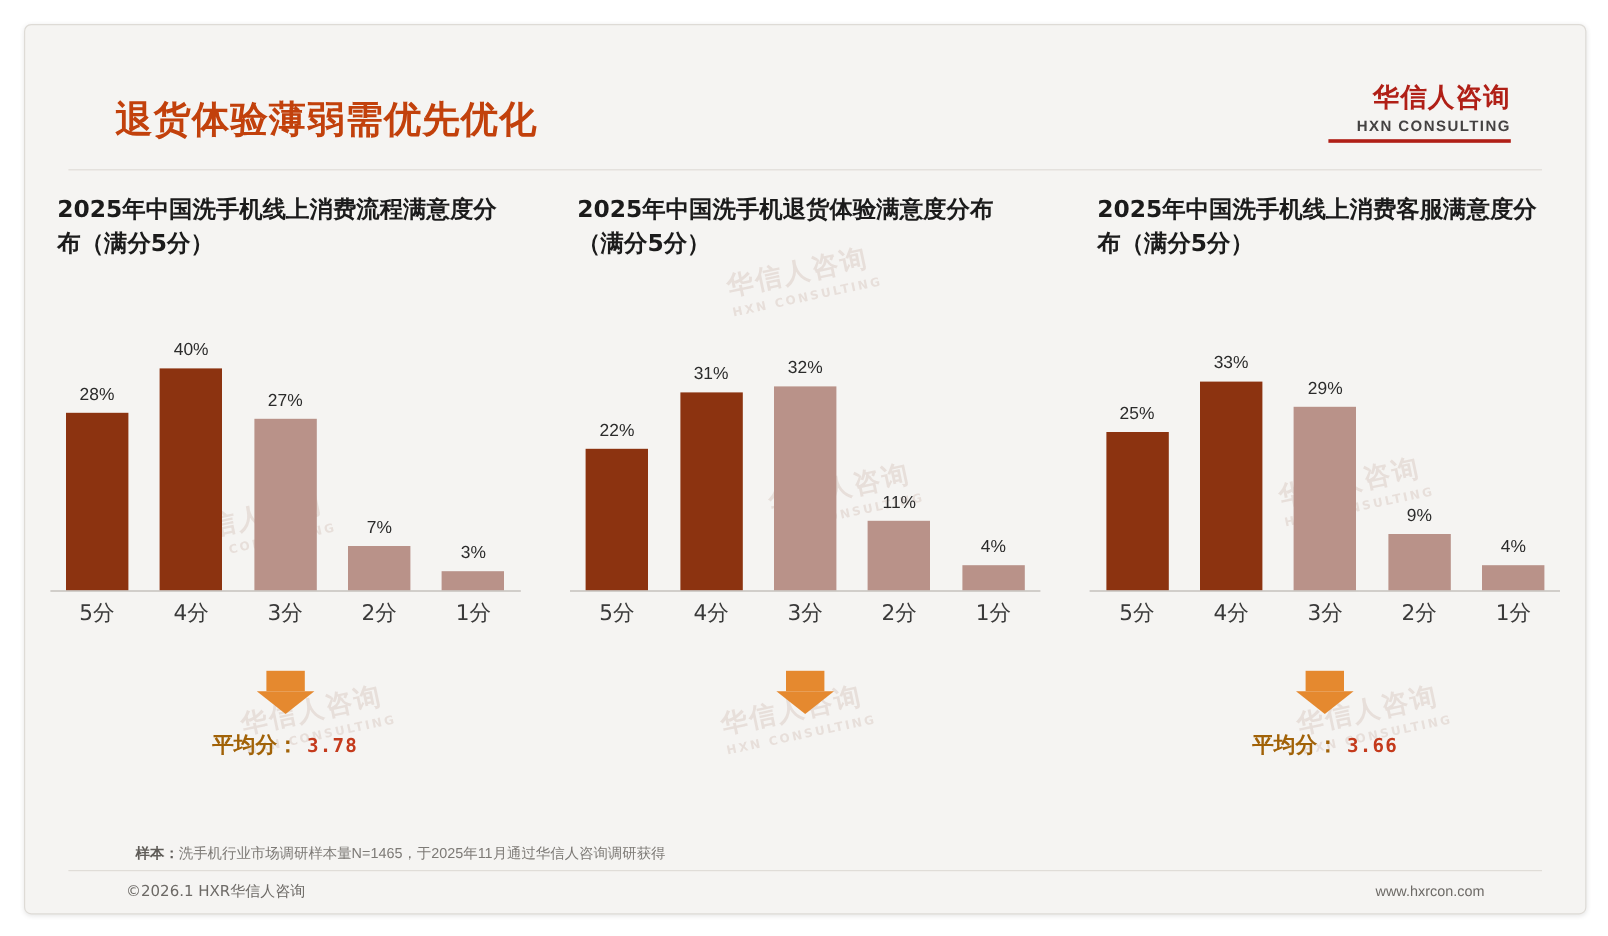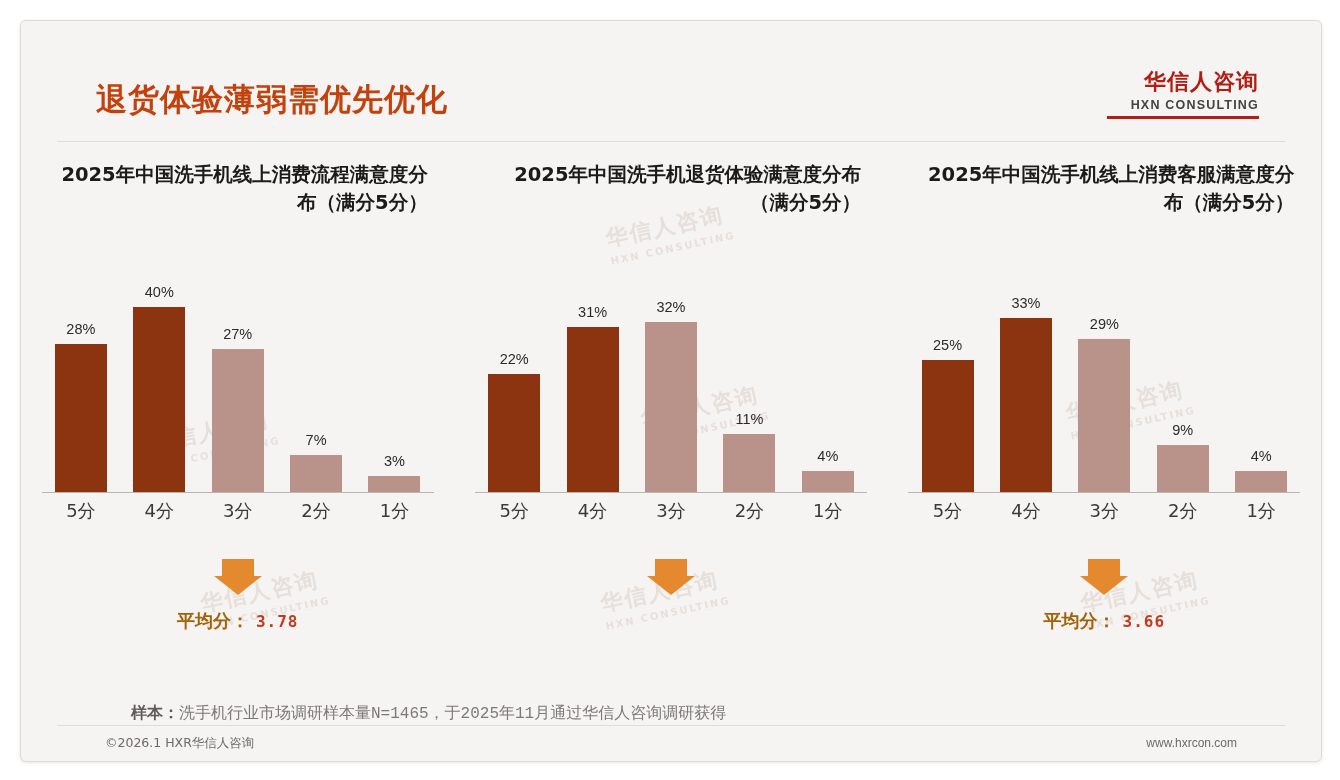--- a/index.html
+++ b/index.html
@@ -95,21 +95,21 @@
     display: flex;
   }
   .panel {
     position: relative;
     flex: 1 1 0;
     height: 520px;
   }
   .panel-title {
     margin: 0 auto;
     width: 380px;
-    text-align: right;
+    text-align: left;
     font-family: "DejaVu Sans", sans-serif;
     font-size: 19.5px;
     font-weight: bold;
     color: #1b1b1b;
     line-height: 1.45;
   }
 
   .plot {
     position: absolute;
     left: 50%;
@@ -229,24 +229,24 @@
     pointer-events: none;
     white-space: nowrap;
     transform: rotate(-12deg);
   }
   .wm .wm-cn { font-size: 22px; letter-spacing: 2px; display:block; }
   .wm .wm-en { font-size: 10px; letter-spacing: 2px; display:block; margin-top: 2px;}
 
   
   .source {
     position: absolute;
-    left: 110px;
+    left: 92px;
     top: 682px;
-    font-family: Liberation Mono, monospace;
-    font-size: 16px;
+    font-family: Liberation Sans, sans-serif;
+    font-size: 12px;
     color: #7d7a76;
     white-space: nowrap;
   }
   .source b { color: #5f5c58; font-weight: bold; }
   .footer-rule {
     position: absolute;
     left: 36px;
     top: 704px;
     width: 1228px;
     height: 1px;

